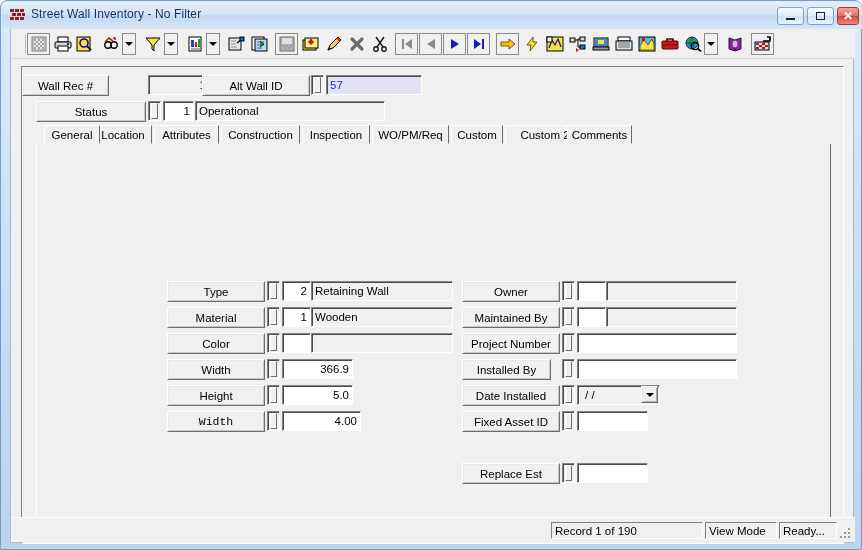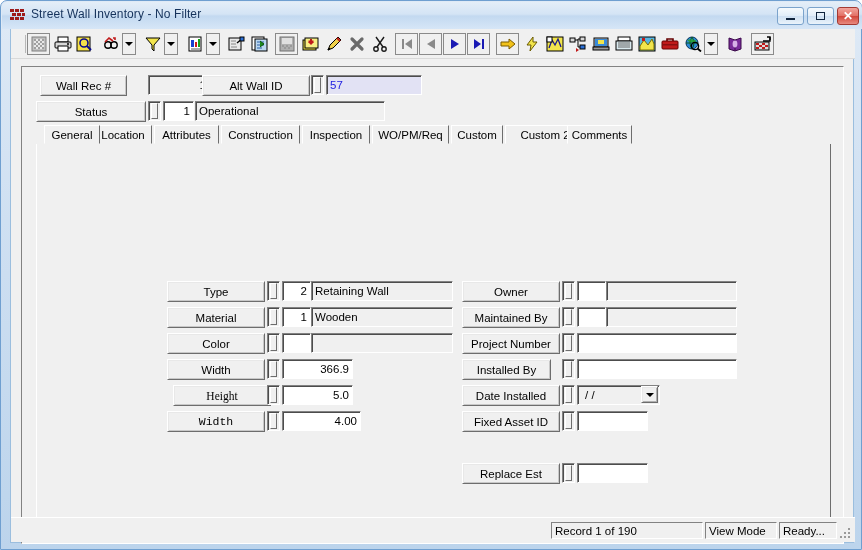--- a/index.html
+++ b/index.html
@@ -570,21 +570,21 @@
               <rect x="8" y="11" width="3" height="2"></rect>
             </g>
             <path d="M9 5 L16 5 L16 1" fill="none" stroke="#000" stroke-width="1.4"></path>
             <path d="M13 1 L16 1 L16 4" fill="none" stroke="#000" stroke-width="1.4"></path>
           </svg>
         </div>
       </div>
 
     <div id="panel">
 
-      <div class="hdr-label" style="left:18px; top:8px; width:87px;text-align:right;">Wall Rec #</div>
+      <div class="hdr-label" style="left:0; top:8px; width:87px;text-align:right;">Wall Rec #</div>
       <div class="txt-box ro right" style="left:126px; top:8px; width:62px;">1</div>
 
       <div class="hdr-label" style="left:180px; top:8px; width:108px;">Alt Wall ID</div>
       <div class="lookup" style="left:289px; top:8px;">
         <div class="bar"></div>
       </div>
       <div class="txt-box sel" style="left:304px; top:8px; width:96px;">57</div>
 
       <div class="hdr-label" style="left:14px; top:34px; width:110px;">Status</div>
       <div class="lookup" style="left:126px; top:34px;">
@@ -643,21 +643,21 @@
         <div class="lookup" style="left: 245px; top: 266px;">
           <div class="bar"></div>
         </div>
         <div class="txt-box right" style="left: 260px; top: 266px; width: 29px;"></div>
         <div class="txt-box ro" style="left: 289px; top: 266px; width: 142px;"></div>
         <div class="fld-label" style="left: 145px; top: 292px; width: 98px;">Width</div>
         <div class="lookup" style="left: 245px; top: 292px;">
           <div class="bar"></div>
         </div>
         <div class="txt-box right" style="left: 260px; top: 292px; width: 71px;">366.9</div>
-        <div class="fld-label" style="left: 151px; top: 318px; width: 98px; font-family: Liberation Serif, serif;">Height</div>
+        <div class="fld-label" style="left: 145px; top: 318px; width: 98px;">Height</div>
         <div class="lookup" style="left: 245px; top: 318px;">
           <div class="bar"></div>
         </div>
         <div class="txt-box right" style="left: 260px; top: 318px; width: 71px;">5.0</div>
         <div class="fld-label" style="left: 145px; top: 344px; width: 98px; font-family: Liberation Mono, monospace;">Width</div>
         <div class="lookup" style="left: 245px; top: 344px;">
           <div class="bar"></div>
         </div>
         <div class="txt-box right" style="left: 260px; top: 344px; width: 79px;">4.00</div>
         <div class="fld-label" style="left: 440px; top: 214px; width: 98px;">Owner</div>

